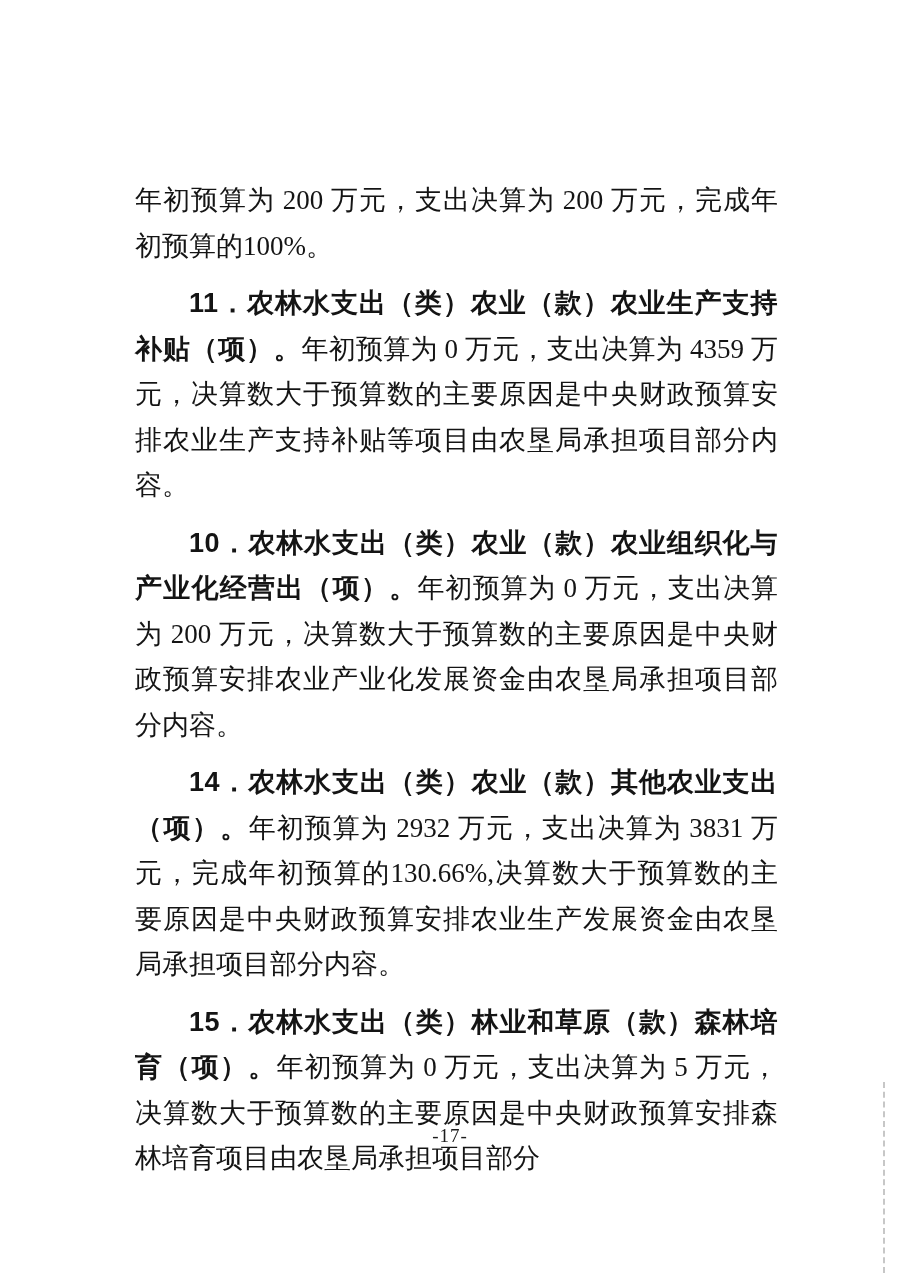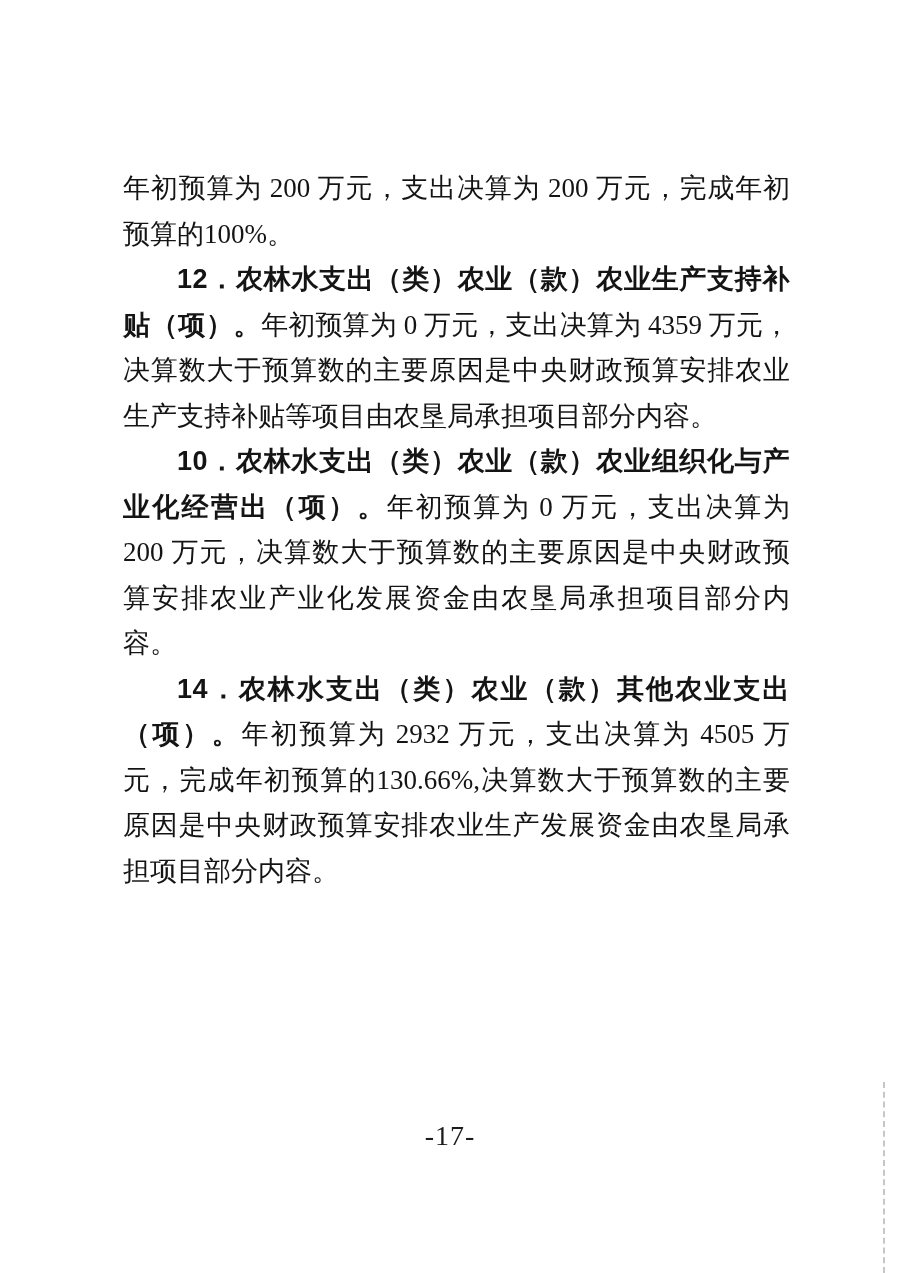--- a/index.html
+++ b/index.html
@@ -22,42 +22,42 @@
       left: 123px;
       top: 166px;
       width: 667px;
       font-size: 27px;
       line-height: 45.5px;
       text-align: justify;
       text-justify: inter-character;
       color: #141414;
     }
     .para {
-      margin: 0;
+      margin: 12px;
       padding: 0;
       text-indent: 2em;
     }
     .para.continuation {
       text-indent: 0;
     }
     .item-lead {
       font-weight: 700;
       font-family: "Liberation Sans", "DejaVu Sans", sans-serif;
       letter-spacing: 0.5px;
     }
     .item-body {
       font-weight: 400;
     }
     .page-footer {
       position: absolute;
       left: 0;
       top: 1120px;
       width: 900px;
       text-align: center;
-      font-size: 28px;
+      font-size: 19px;
       line-height: 32px;
       letter-spacing: 1px;
       color: #1c1c1c;
       font-family: "Liberation Serif", "DejaVu Serif", serif;
     }
     
     .scan-artifact-line {
       position: absolute;
       left: 883px;
       top: 1082px;
@@ -70,26 +70,27 @@
 </head>
 <body>
 
 <div class="page">
 
   <div class="doc-body">
 
     <p class="para continuation"><b class="item-lead"></b><span class="item-body">年初预算为 200 万元，支出决算为 200 万元，完成年初预算的100%。</span></p>
 
 
-    <p class="para item"><b class="item-lead">12．农林水支出（类）农业（款）农业生产支持补贴（项）。</b><span class="item-body">年初预算为 0 万元，支出决算为 4359 万元，决算数大于预算数的主要原因是中央财政预算安排农业生产支持补贴等项目由农垦局承担项目部分内容。</span></p>
+    <p class="para item"><b class="item-lead">11．农林水支出（类）农业（款）农业生产支持补贴（项）。</b><span class="item-body">年初预算为 0 万元，支出决算为 4359 万元，决算数大于预算数的主要原因是中央财政预算安排农业生产支持补贴等项目由农垦局承担项目部分内容。</span></p>
 
     <p class="para item"><b class="item-lead">10．农林水支出（类）农业（款）农业组织化与产业化经营出（项）。</b><span class="item-body">年初预算为 0 万元，支出决算为 200 万元，决算数大于预算数的主要原因是中央财政预算安排农业产业化发展资金由农垦局承担项目部分内容。</span></p>
 
-    <p class="para item"><b class="item-lead">14．农林水支出（类）农业（款）其他农业支出（项）。</b><span class="item-body">年初预算为 2932 万元，支出决算为 4505 万元，完成年初预算的130.66%,决算数大于预算数的主要原因是中央财政预算安排农业生产发展资金由农垦局承担项目部分内容。</span></p>
+    <p class="para item"><b class="item-lead">14．农林水支出（类）农业（款）其他农业支出（项）。</b><span class="item-body">年初预算为 2932 万元，支出决算为 3831 万元，完成年初预算的130.66%,决算数大于预算数的主要原因是中央财政预算安排农业生产发展资金由农垦局承担项目部分内容。</span></p>
 
+    <p class="para item"><b class="item-lead">15．农林水支出（类）林业和草原（款）森林培育（项）。</b><span class="item-body">年初预算为 0 万元，支出决算为 5 万元，决算数大于预算数的主要原因是中央财政预算安排森林培育项目由农垦局承担项目部分</span></p>
 
   </div>
 
   <div class="page-footer">
     <span>-17-</span>
   </div>
 
   <div class="scan-artifact-line"></div>
 
 </div>

